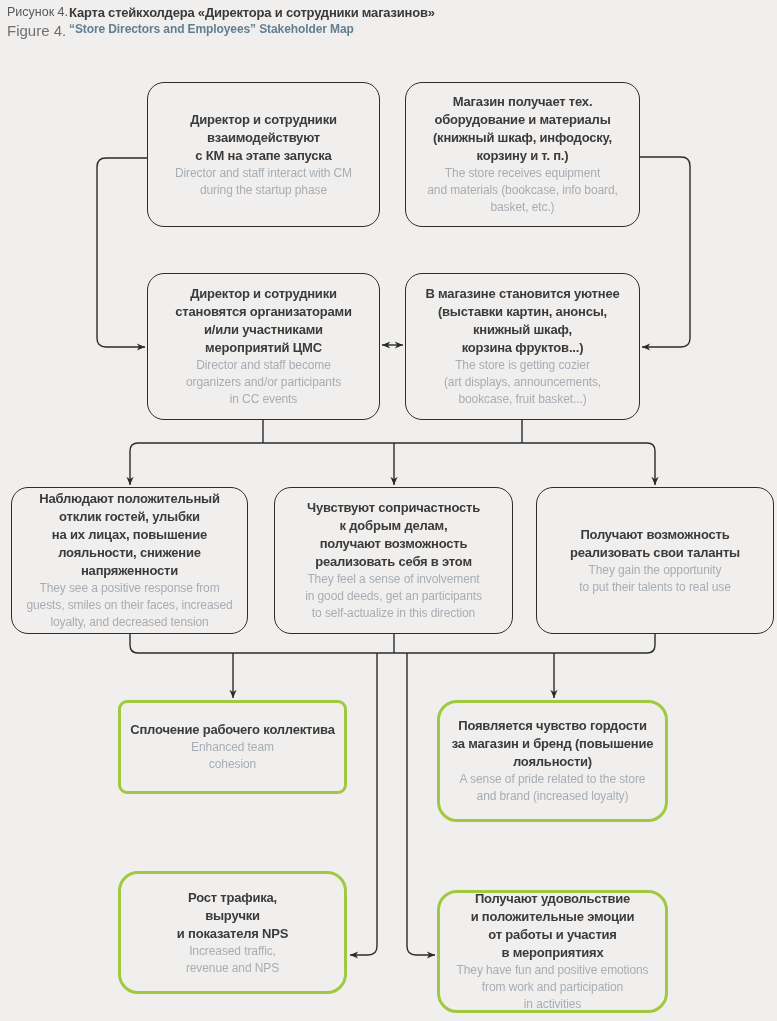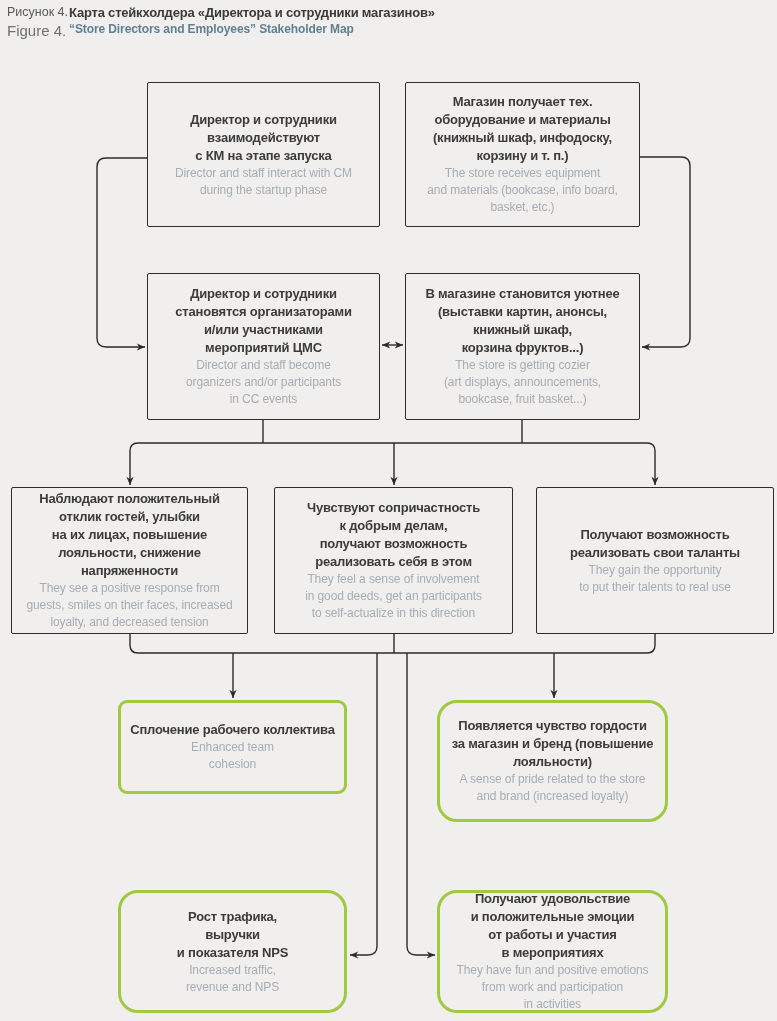--- a/index.html
+++ b/index.html
@@ -11,21 +11,21 @@
   .cap-label-ru{font-size:12.5px;color:#58595a;white-space:nowrap;}
   .cap-title-ru{font-size:13px;font-weight:bold;color:#3a3a3b;white-space:nowrap;letter-spacing:-0.2px;}
   .cap-label-en{font-size:15px;color:#6f7072;white-space:nowrap;}
   .cap-title-en{font-size:12px;font-weight:bold;color:#607f92;white-space:nowrap;letter-spacing:-0.1px;}
 
   
   .wires{position:absolute;left:0;top:0;z-index:1;}
 
   
   .box{position:absolute;z-index:2;box-sizing:border-box;background:#f0efee;
-       border:1.5px solid #2d2d2d;border-radius:2px;
+       border:1.5px solid #2d2d2d;border-radius:17px;
        display:flex;flex-direction:column;align-items:center;justify-content:center;
        text-align:center;padding:4px 8px;}
   .box.green{border:3px solid #a1c93f;border-radius:20px;}
   .ru{font-size:13px;font-weight:600;color:#3b3b3c;line-height:18px;white-space:pre-line;letter-spacing:-0.2px;}
   .en{font-size:12px;font-weight:400;color:#a7adb3;line-height:17px;white-space:pre-line;letter-spacing:-0.1px;}
 </style>
 </head>
 <body>
 
 <div class="stage">
@@ -136,21 +136,21 @@
 cohesion</div>
   </div>
   <div class="box green" style="left:437px;top:700px;width:231px;height:122px;justify-content:center;">
     <div class="ru">Появляется чувство гордости
 за магазин и бренд (повышение
 лояльности)</div>
     <div class="en">A sense of pride related to the store
 and brand (increased loyalty)</div>
   </div>
 
-  <div class="box green" style="left:118px;top:890px;width:229px;height:123px;">
+  <div class="box green" style="left:118px;top:871px;width:229px;height:123px;">
     <div class="ru">Рост трафика,
 выручки
 и показателя NPS</div>
     <div class="en">Increased traffic,
 revenue and NPS</div>
   </div>
   <div class="box green" style="left:437px;top:890px;width:231px;height:123px;">
     <div class="ru">Получают удовольствие
 и положительные эмоции
 от работы и участия

